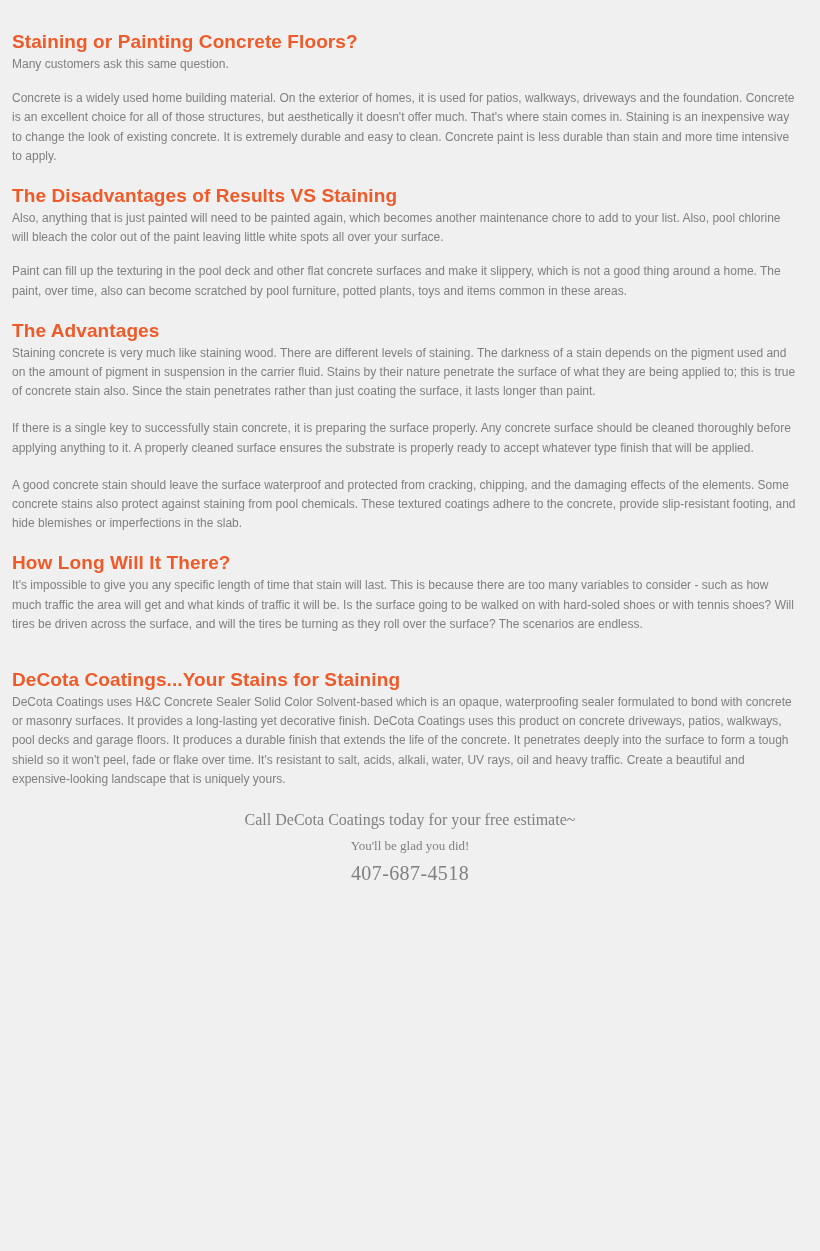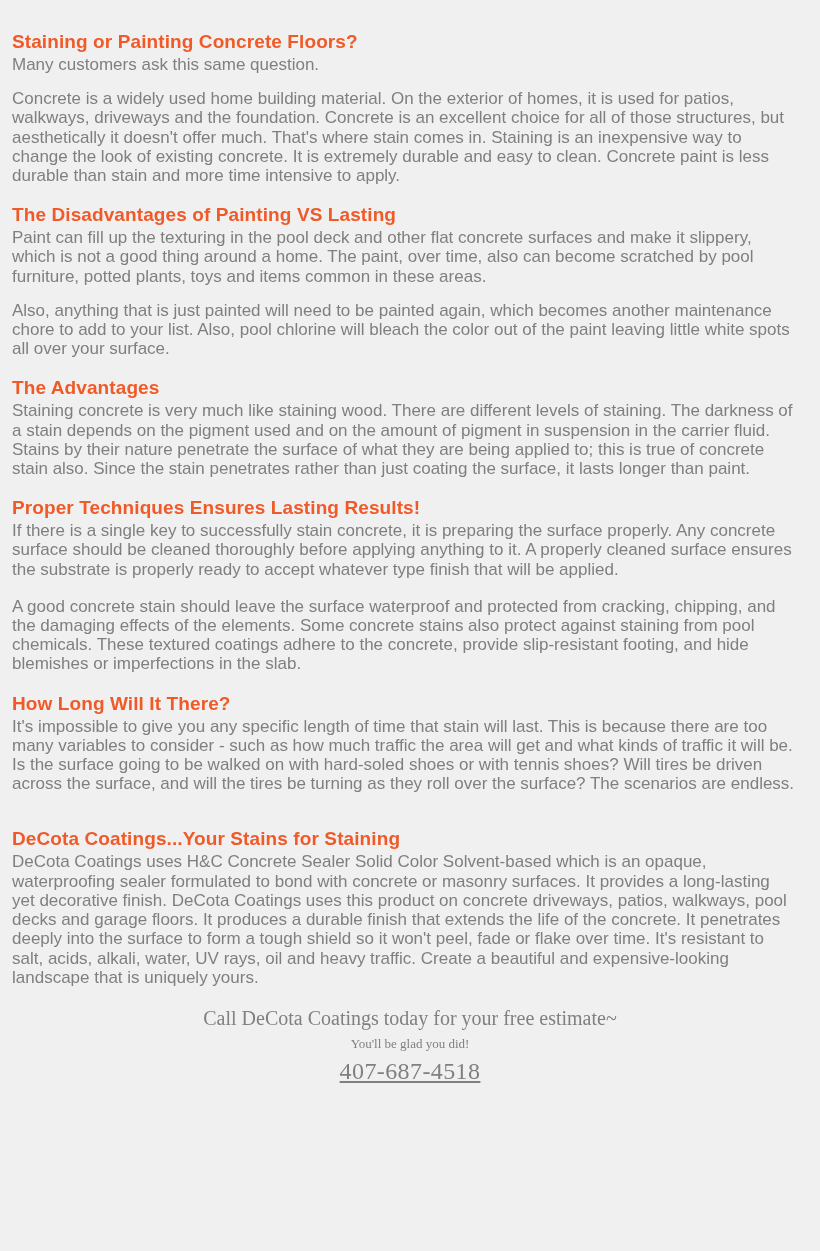--- a/index.html
+++ b/index.html
@@ -26,76 +26,74 @@
   }
   h2.heading {
     font-size: 19px;
     line-height: 23px;
     font-weight: bold;
     color: #f05a28;
     margin: 0 0 2px 0;
     letter-spacing: 0.1px;
   }
   p.para {
-    font-size: 17px;
+    font-size: 12px;
     line-height: 19.2px;
     margin: 0 12px 0 0;
     color: #7f7f7f;
   }
   p.para + p.para {
     margin-top: 15px;
   }
   .section.spaced-extra {
     margin-bottom: 34px;
   }
   .closing {
     text-align: center;
     font-family: "Liberation Serif", serif;
     color: #808080;
     margin-top: 12px;
   }
   .closing .line1 {
-    font-size: 20px;
+    font-size: 16px;
     line-height: 26px;
   }
   .closing .line2 {
     font-size: 13px;
     line-height: 26px;
   }
   .closing .phone {
-    font-size: 24px;
+    font-size: 20px;
     line-height: 28px;
     letter-spacing: 0.4px;
-    text-decoration: underline;
   }
 </style>
 </head>
 <body>
 
 <div class="page">
 
   <div class="section">
     <h2 class="heading">Staining or Painting Concrete Floors?</h2>
     <p class="para">Many customers ask this same question.</p>
     <p class="para">Concrete is a widely used home building material. On the exterior of homes, it is used for patios, walkways, driveways and the foundation. Concrete is an excellent choice for all of those structures, but aesthetically it doesn't offer much. That's where stain comes in. Staining is an inexpensive way to change the look of existing concrete. It is extremely durable and easy to clean. Concrete paint is less durable than stain and more time intensive to apply.</p>
   </div>
 
   <div class="section">
-    <h2 class="heading">The Disadvantages of Painting VS Lasting</h2>
+    <h2 class="heading">The Disadvantages of Results VS Staining</h2>
+    <p class="para">Also, anything that is just painted will need to be painted again, which becomes another maintenance chore to add to your list.  Also, pool chlorine will bleach the color out of the paint leaving little white spots all over your surface.</p>
     <p class="para">Paint can fill up the texturing in the pool deck and other flat concrete surfaces and make it slippery, which is not a good thing around a home. The paint, over time, also can become scratched by pool furniture, potted plants, toys and items common in these areas.</p>
-    <p class="para">Also, anything that is just painted will need to be painted again, which becomes another maintenance chore to add to your list.  Also, pool chlorine will bleach the color out of the paint leaving little white spots all over your surface.</p>
   </div>
 
   <div class="section">
     <h2 class="heading">The Advantages</h2>
     <p class="para">Staining concrete is very much like staining wood. There are different levels of staining. The darkness of a stain depends on the pigment used and on the amount of pigment in suspension in the carrier fluid. Stains by their nature penetrate the surface of what they are being applied to; this is true of concrete stain also. Since the stain penetrates rather than just coating the surface, it lasts longer than paint.</p>
   </div>
 
   <div class="section">
-    <h2 class="heading">Proper Techniques Ensures Lasting Results!</h2>
     <p class="para">If there is a single key to successfully stain concrete, it is preparing the surface properly. Any concrete surface should be cleaned thoroughly before applying anything to it.  A properly cleaned surface ensures the substrate is properly ready to accept whatever type finish that will be applied.</p>
   </div>
 
   <div class="section">
     <p class="para">A good concrete stain should leave the surface waterproof and protected from cracking, chipping, and the damaging effects of the elements. Some concrete stains also protect against staining from pool chemicals. These textured coatings adhere to the concrete, provide slip-resistant footing, and hide blemishes or imperfections in the slab.</p>
   </div>
 
   <div class="section spaced-extra">
     <h2 class="heading">How Long Will It There?</h2>
     <p class="para">It's impossible to give you any specific length of time that stain will last. This is because there are too many variables to consider - such as how much traffic the area will get and what kinds of traffic it will be. Is the surface going to be walked on with hard-soled shoes or with tennis shoes? Will tires be driven across the surface, and will the tires be turning as they roll over the surface?  The scenarios are endless.</p>

